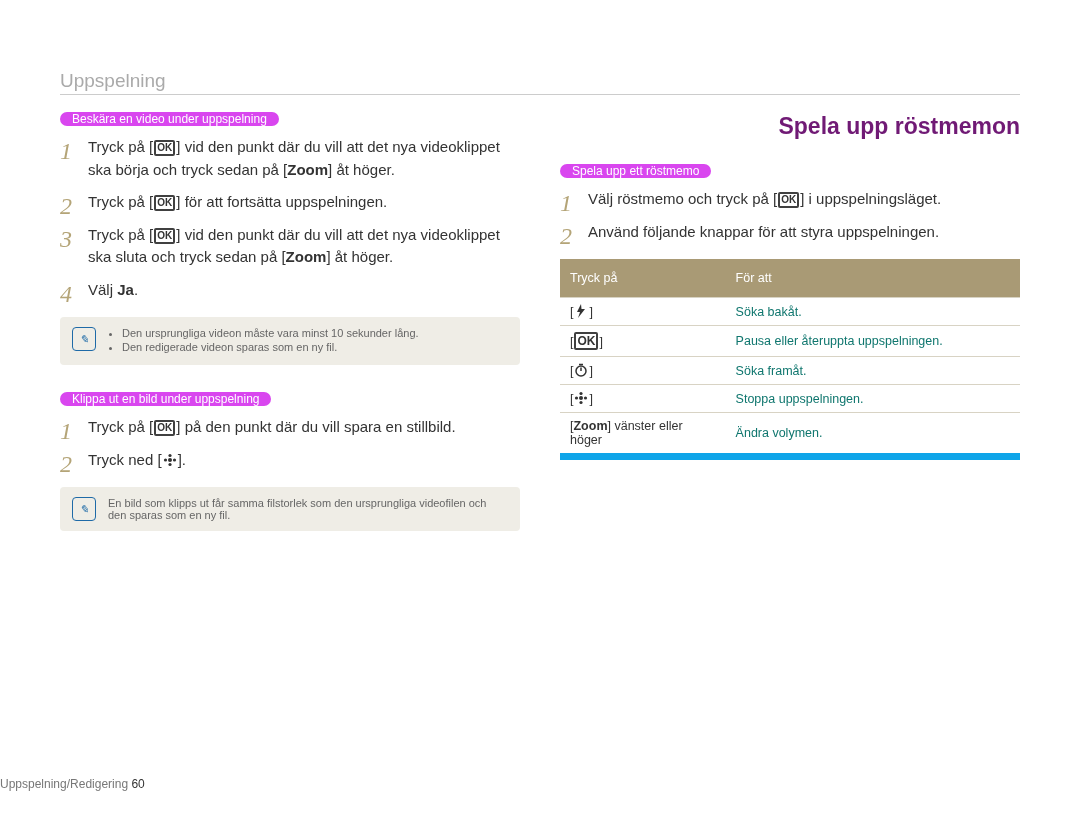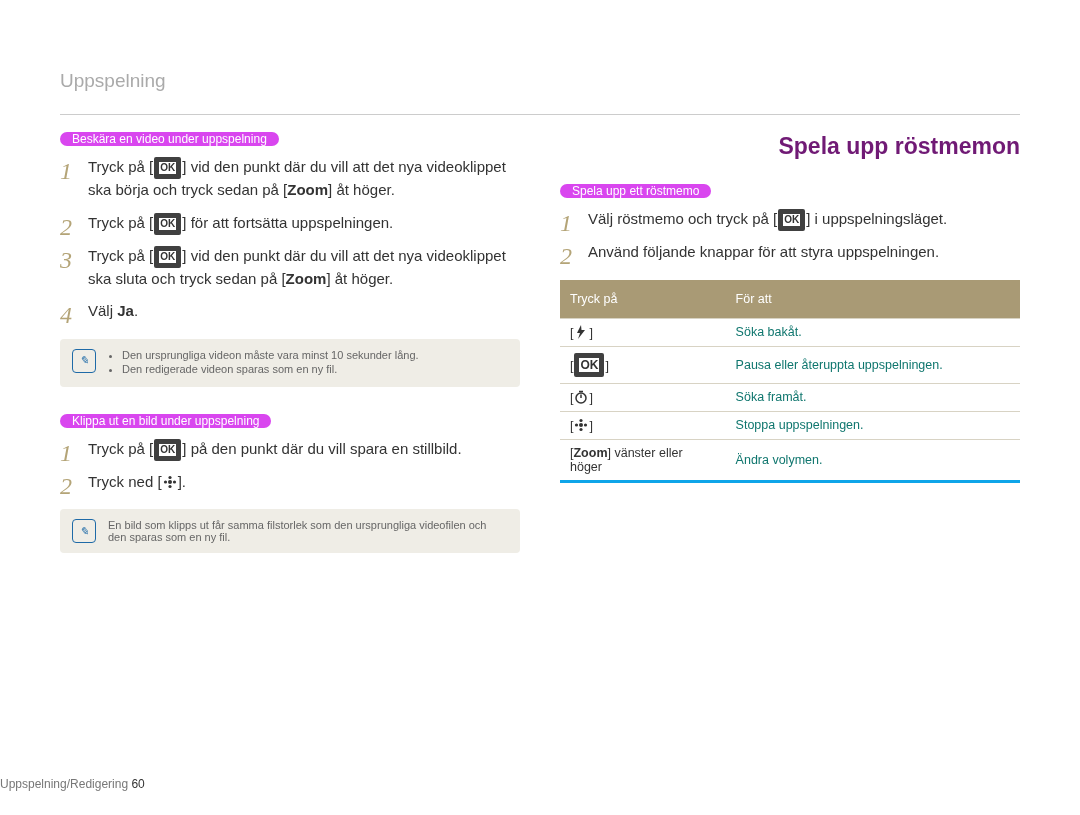--- a/index.html
+++ b/index.html
@@ -15,21 +15,21 @@
   .page {
     box-sizing: border-box;
     padding: 70px 60px 30px 60px;
     height: 100%;
     position: relative;
   }
   .header-title {
     font-size: 19px;
     color: #aaa;
     font-weight: 400;
-    margin-bottom: 22px;
+    margin-bottom: 2px;
   }
   .header-rule {
     border: none;
     border-top: 1px solid #ccc;
     margin: 0 0 14px 0;
   }
   .columns {
     display: grid;
     grid-template-columns: 1fr 1fr;
     column-gap: 40px;
@@ -70,21 +70,21 @@
     position: absolute;
     left: 0;
     top: -3px;
     font-size: 24px;
     color: #b4a477;
     font-style: italic;
     font-family: Georgia, 'Times New Roman', serif;
   }
   .ok-box {
     display: inline-block;
-    border: 5px solid #404040;
+    border: 2px solid #404040;
     border-radius: 2px;
     font-size: 10px;
     font-weight: bold;
     padding: 0 1px;
     line-height: 1.2;
     vertical-align: 1px;
     margin: 0 1px;
   }
   .zoom-bold { font-weight: bold; }
   .note-box {
@@ -129,21 +129,21 @@
     font-weight: normal;
     padding: 12px 10px;
   }
   table.controls td {
     padding: 6px 10px;
     color: #0f766e;
     border-top: 1px solid #d8d3c4;
     vertical-align: middle;
   }
   table.controls td:first-child { color: #333; width: 36%; }
-  table.controls tr:last-child td { border-bottom: 3px solid #0ea5e9; }
+  table.controls tr:last-child td { border-bottom: 7px solid #0ea5e9; }
   .glyph {
     display: inline-flex;
     align-items: center;
     justify-content: center;
     width: 16px;
     height: 14px;
     vertical-align: -2px;
   }
   .glyph svg { display:block; }
 

